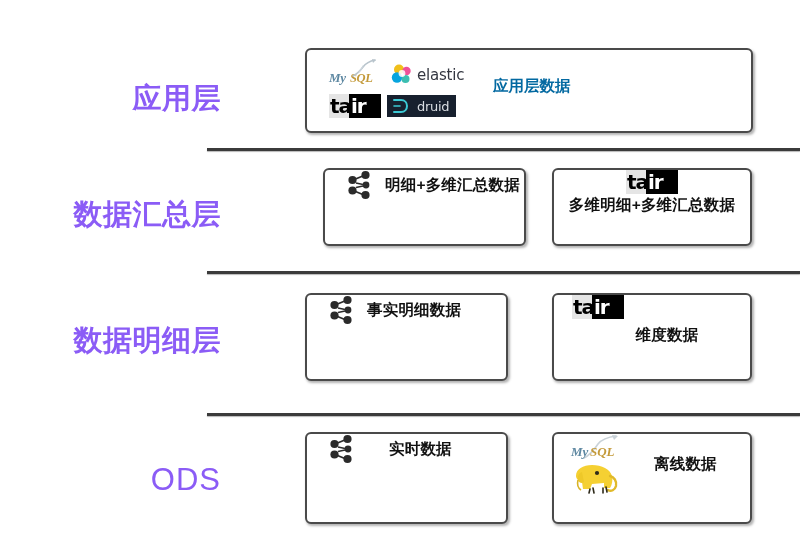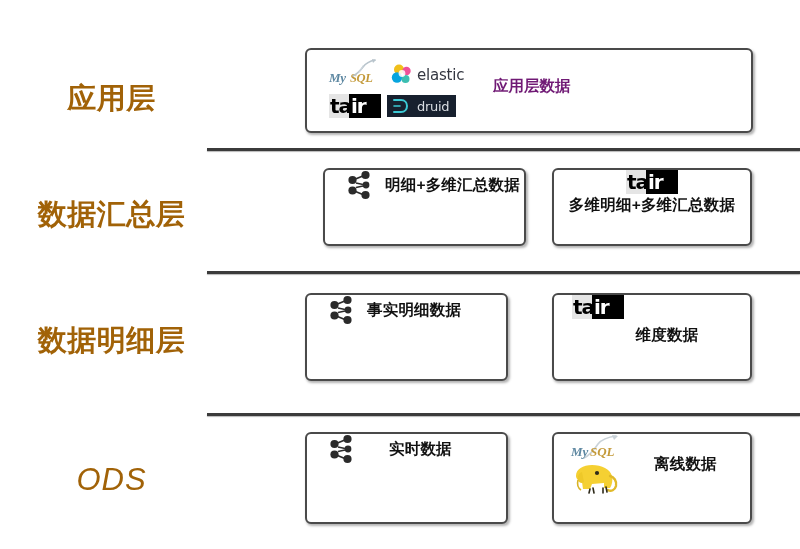--- a/index.html
+++ b/index.html
@@ -18,24 +18,24 @@
   #diagram {
     position: absolute;
     left: 0; top: 0;
     width: 800px;
     height: 549px;
   }
 
   
   .layer-label {
     position: absolute;
-    left: 8px;
+    left: 14px;
     width: 207px;
-    text-align: center;
-    color: #a16207;
+    text-align: right;
+    color: #8b5cf6;
     font-size: 29px;
     font-weight: 700;
     letter-spacing: 0.5px;
     line-height: 1;
     white-space: nowrap;
   }
   .layer-label.ods {
     font-size: 31px;
     font-weight: 400;
     letter-spacing: 1px;
@@ -93,21 +93,21 @@
     margin-top: 4px;
     gap: 6px;
   }
   .app-card-label {
     position: absolute;
     left: 186px;
     top: 50%;
     transform: translateY(-70%);
     font-size: 15.5px;
     font-weight: 700;
-    color: #701a75;
+    color: #0369a1;
     white-space: nowrap;
   }
 
   
   .logo-mysql {
     position: relative;
     width: 52px;
     height: 30px;
     flex: 0 0 auto;
   }
@@ -222,21 +222,21 @@
 <body>
 
 <div id="diagram">
 
   <div class="layer-label" style="top:84px;">应用层</div>
 
   <div class="layer-label" style="top:200px;">数据汇总层</div>
 
   <div class="layer-label" style="top:326px;">数据明细层</div>
 
-  <div class="layer-label ods" style="top:464px;font-style:italic;">ODS</div>
+  <div class="layer-label ods" style="top:464px;">ODS</div>
 
   <div class="divider" style="top:148px;"></div>
   <div class="divider" style="top:271px;"></div>
   <div class="divider" style="top:413px;"></div>
 
   <div class="card" style="left:305px; top:48px; width:448px; height:85px;">
     <div class="app-card-inner">
 
       <div class="app-logos">
 

